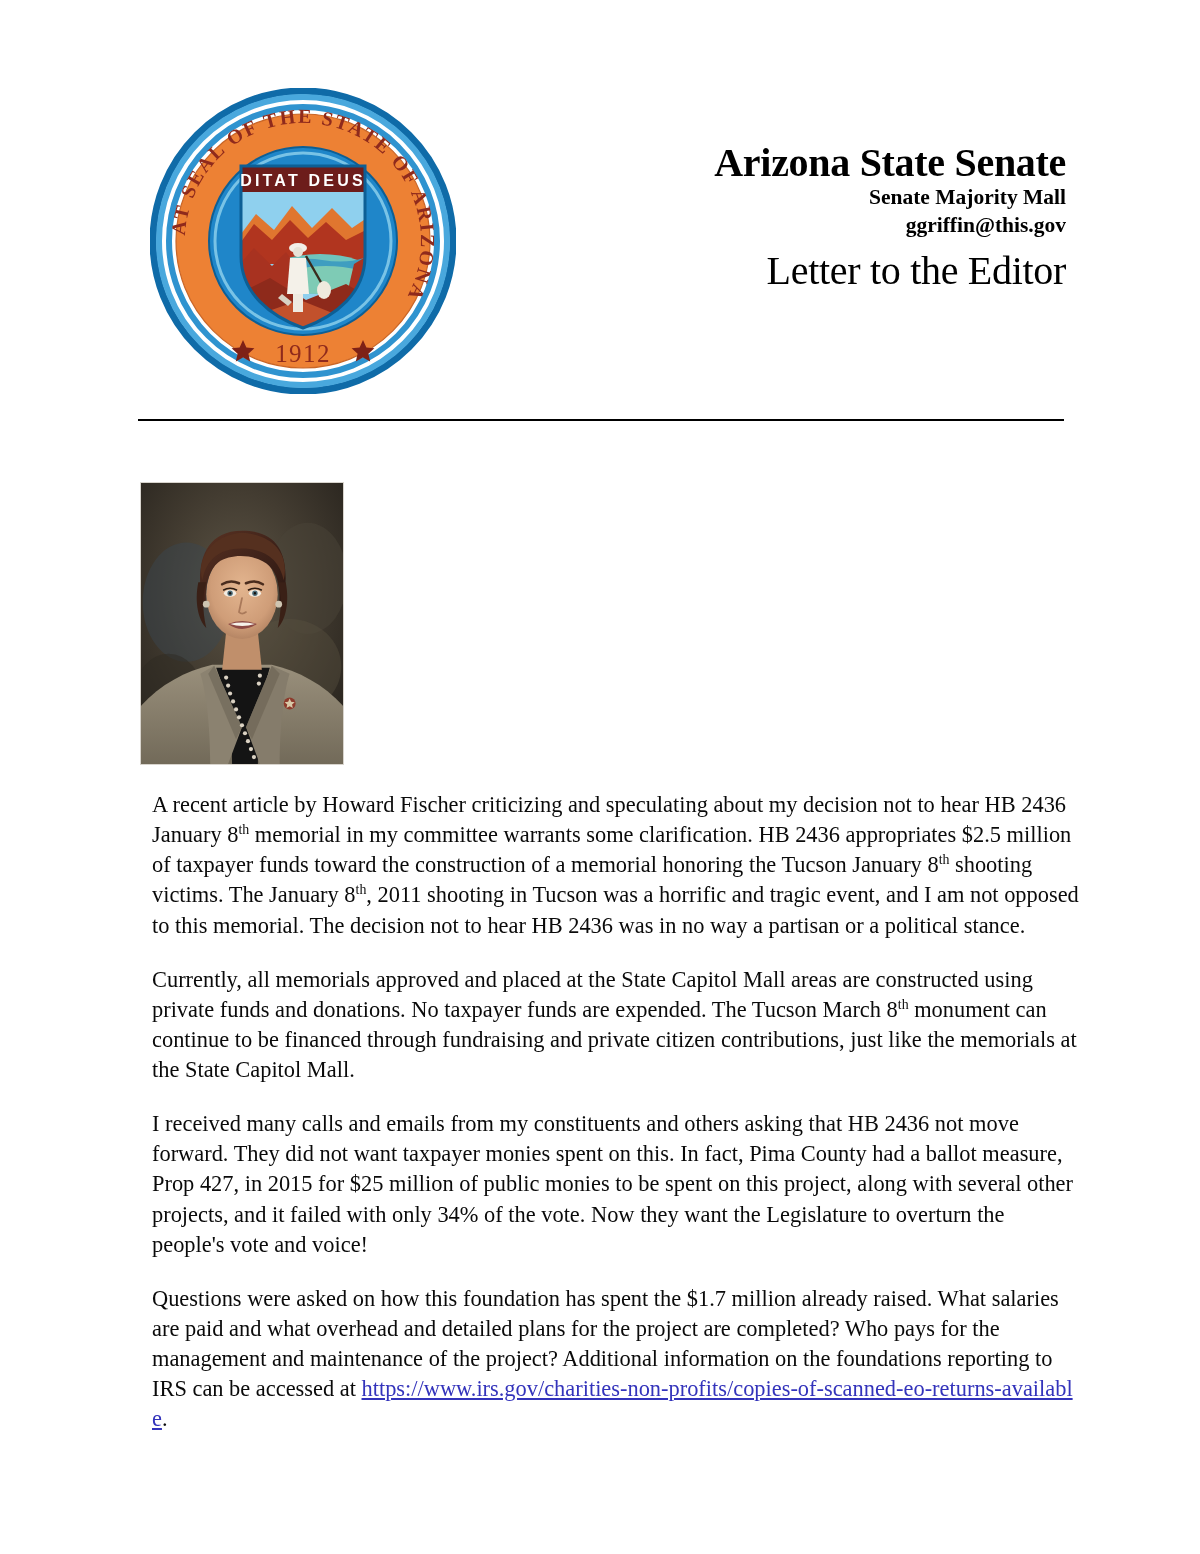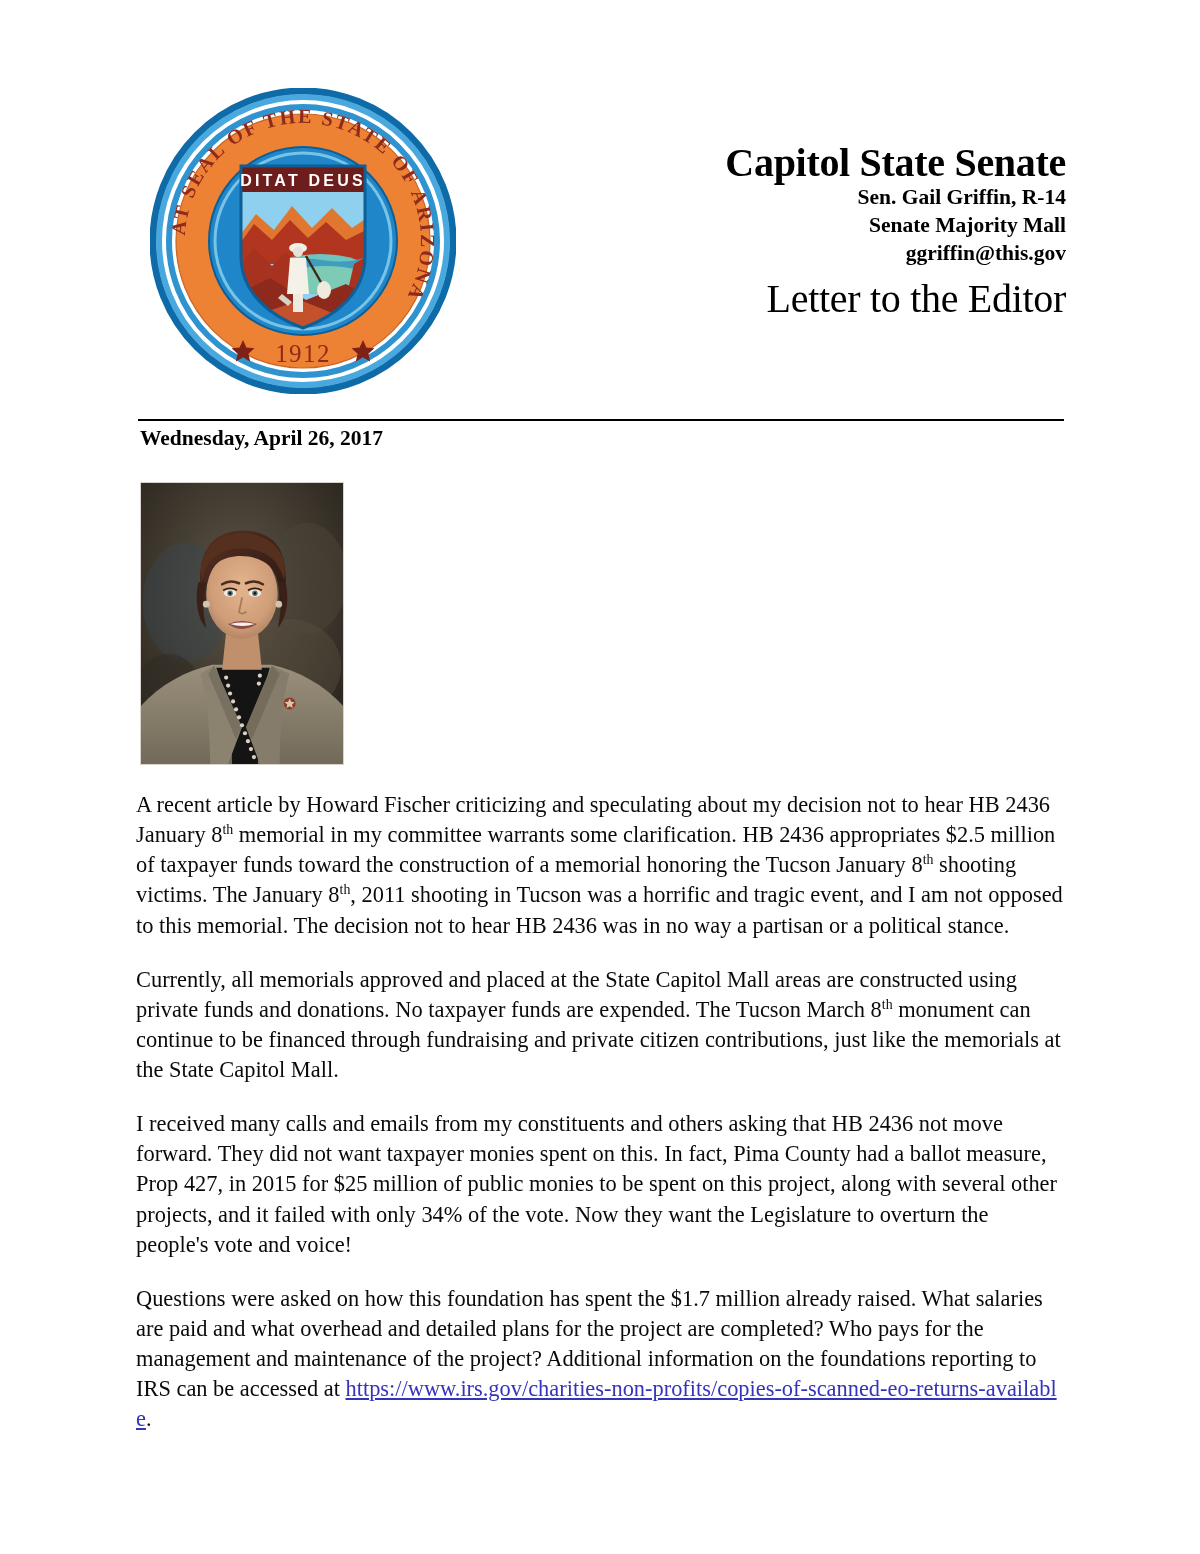--- a/index.html
+++ b/index.html
@@ -108,21 +108,21 @@
     overflow: hidden;
     background: #2a241d;
     border: 1px solid #d8d4cd;
     box-sizing: border-box;
   }
   .photo svg { display:block; width:100%; height:100%; }
 
   
   .body-copy {
     position: absolute;
-    left: 136px;
+    left: 152px;
     top: 790px;
     width: 928px;
   }
   .body-copy p {
     margin: 0 0 24px 0;
     font-size: 22.4px;
     line-height: 1.345;
     text-align: left;
     color: #0a0a0a;
   }
@@ -203,32 +203,30 @@
         <g fill="#7e2116">
           <path d="M93,252 l3.4,7.5 l8,0.8 l-6,5.4 l1.8,7.9 l-7.2,-4.1 l-7.2,4.1 l1.8,-7.9 l-6,-5.4 l8,-0.8 Z"></path>
         </g>
         <g fill="#7e2116">
           <path d="M213,252 l3.4,7.5 l8,0.8 l-6,5.4 l1.8,7.9 l-7.2,-4.1 l-7.2,4.1 l1.8,-7.9 l-6,-5.4 l8,-0.8 Z"></path>
         </g>
       </svg>
     </div>
 
     <div class="header-text">
-      <div class="org-title">Capitol State Senate</div>
-      <div class="hdr-line">Sen. Gail Griffin, R-14</div>
+      <div class="org-title">Arizona State Senate</div>
       <div class="hdr-line">Senate Majority Mall</div>
       <div class="hdr-line email">ggriffin@this.gov</div>
       <div class="doc-title">Letter to the Editor</div>
     </div>
   </div>
 
   <div class="rule"></div>
 
   <div class="dateline">
-    <div>Wednesday, April 26, 2017</div>
   </div>
 
   <div class="photo">
     <svg viewBox="0 0 204 283" preserveAspectRatio="xMidYMid slice" xmlns="http://www.w3.org/2000/svg" aria-hidden="true">
       <defs>
         <radialGradient id="bg" cx="48%" cy="38%" r="78%">
           <stop offset="0%" stop-color="#5d5546"></stop>
           <stop offset="45%" stop-color="#433c31"></stop>
           <stop offset="100%" stop-color="#221e19"></stop>
         </radialGradient>

